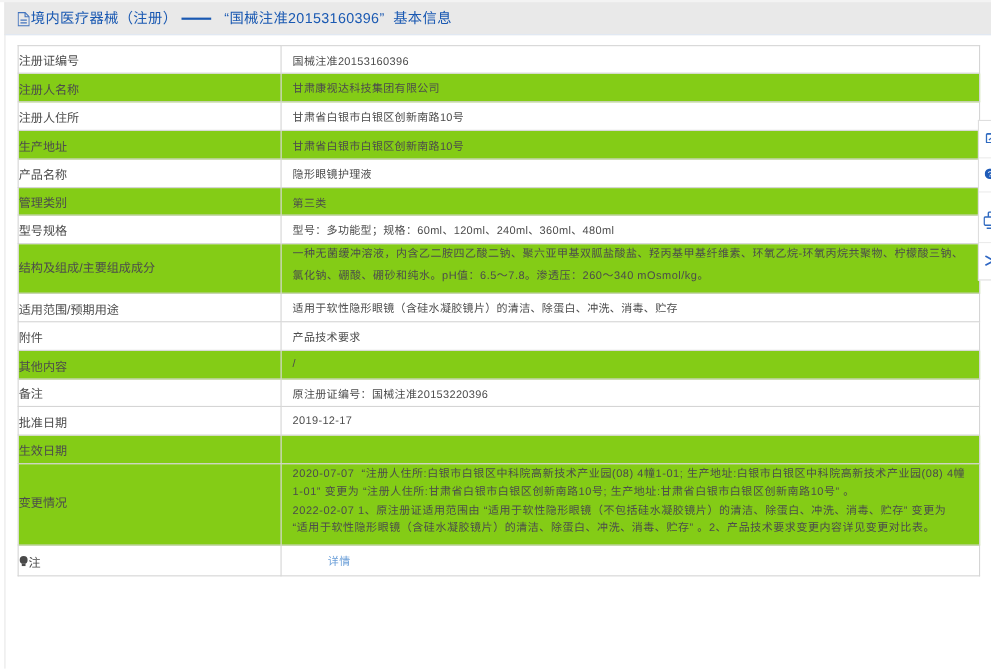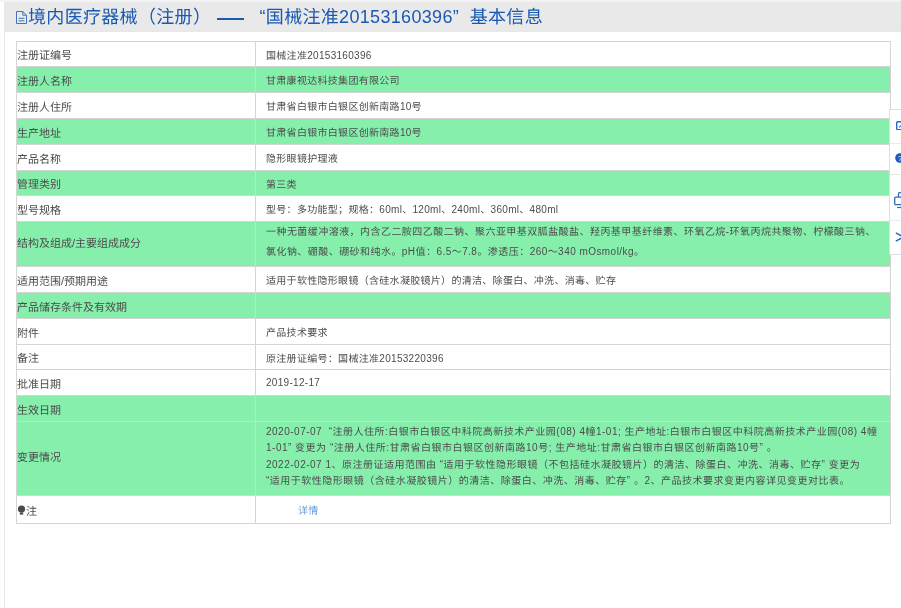--- a/index.html
+++ b/index.html
@@ -1,25 +1,25 @@
 <!DOCTYPE html>
 <html lang="zh-CN"><head>
 <meta charset="utf-8">
 <style>
 html,body{margin:0;padding:0;}
 body{width:901px;height:608px;overflow:hidden;background:#fff;font-family:"Liberation Sans",sans-serif;position:relative;}
 #topbar{position:absolute;left:4px;top:0;width:897px;height:31px;background:#e9e9e9;border-bottom:1px solid #e0e8f3;}
-#topbar .tt{position:absolute;left:24px;top:10px;font-size:18px;line-height:14px;color:#1a59b2;white-space:nowrap;letter-spacing:0.32px;}
+#topbar .tt{position:absolute;left:24px;top:10px;font-size:13px;line-height:14px;color:#1a59b2;white-space:nowrap;letter-spacing:0.32px;}
 #leftline{position:absolute;left:4px;top:0;width:1px;height:608px;background:#e7e7e7;}
 #tbl{position:absolute;left:16px;top:41px;border-collapse:collapse;table-layout:fixed;width:874px;font-size:11px;color:#4c4c4c;background:#fff;}
 #tbl td.v{font-size:10px;letter-spacing:0.3px;}
 #tbl td{border:1px solid #d5d5d5;padding:0;overflow:visible;}
 #tbl td.l{padding-right:6px;}
 #tbl td.v{text-align:left;padding-left:10px;white-space:nowrap;}
-#tbl tr.g td{background:#86efac;}
+#tbl tr.g td{background:#84cc16;}
 #tbl{border:1px solid #c3c3c3;}
 .sm{font-size:10.5px;line-height:20px;letter-spacing:0.45px !important;vertical-align:top;padding-top:0 !important;}
 .sm2{font-size:10.5px;line-height:16.5px;letter-spacing:0.5px !important;padding-bottom:4px !important;}
 a.det{color:#6b9fd8;text-decoration:none;margin-left:32px;}
 #toolbar{position:absolute;left:889px;top:109px;width:12px;height:144px;background:#fff;border:1px solid #dedede;border-right:none;}
 #toolbar .sep{position:absolute;left:0;width:12px;height:1px;background:#ebebeb;}
 #toolbar svg{position:absolute;}
 </style>
 </head>
 <body>
@@ -68,27 +68,27 @@
         <td class="v">型号：多功能型；规格：60ml、120ml、240ml、360ml、480ml</td>
       </tr>
 <tr class="g" style="height:45px">
         <td class="l" style="padding-bottom:5px">结构及组成/主要组成成分</td>
         <td class="v sm">一种无菌缓冲溶液，内含乙二胺四乙酸二钠、聚六亚甲基双胍盐酸盐、羟丙基甲基纤维素、环氧乙烷-环氧丙烷共聚物、柠檬酸三钠、<br>氯化钠、硼酸、硼砂和纯水。pH值：6.5～7.8。渗透压：260～340 mOsmol/kg。</td>
       </tr>
 <tr style="height:26px">
         <td class="l">适用范围/预期用途</td>
         <td class="v">适用于软性隐形眼镜（含硅水凝胶镜片）的清洁、除蛋白、冲洗、消毒、贮存</td>
       </tr>
-<tr class="g" style="height:26px">
-        <td class="l">产品储存条件及有效期</td>
-        <td class="v"></td>
-      </tr>
 <tr style="height:26px">
         <td class="l">附件</td>
         <td class="v">产品技术要求</td>
+      </tr>
+<tr class="g" style="height:26px">
+        <td class="l">其他内容</td>
+        <td class="v">/</td>
       </tr>
 <tr style="height:25px">
         <td class="l">备注</td>
         <td class="v">原注册证编号：国械注准20153220396</td>
       </tr>
 <tr style="height:26px">
         <td class="l">批准日期</td>
         <td class="v">2019-12-17</td>
       </tr>
 <tr class="g" style="height:26px">

